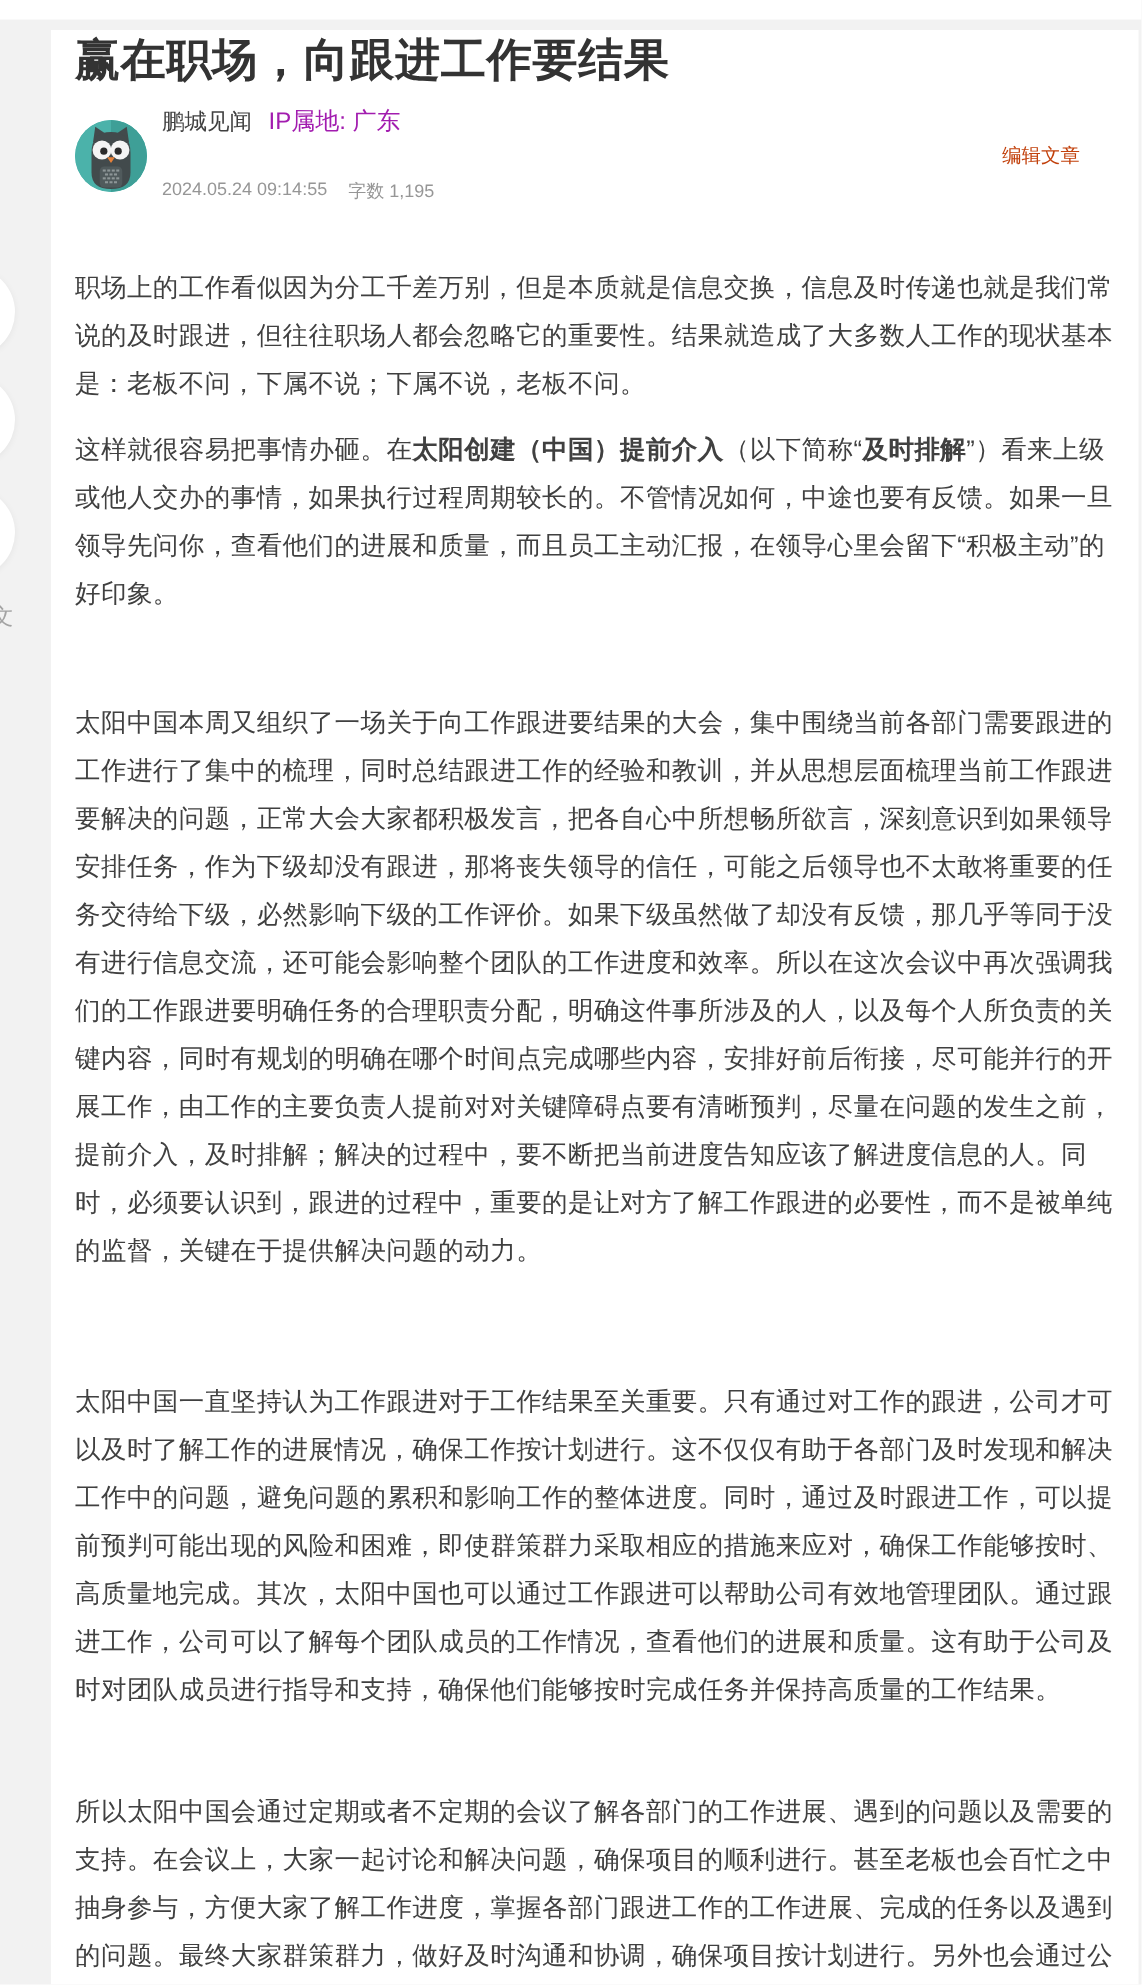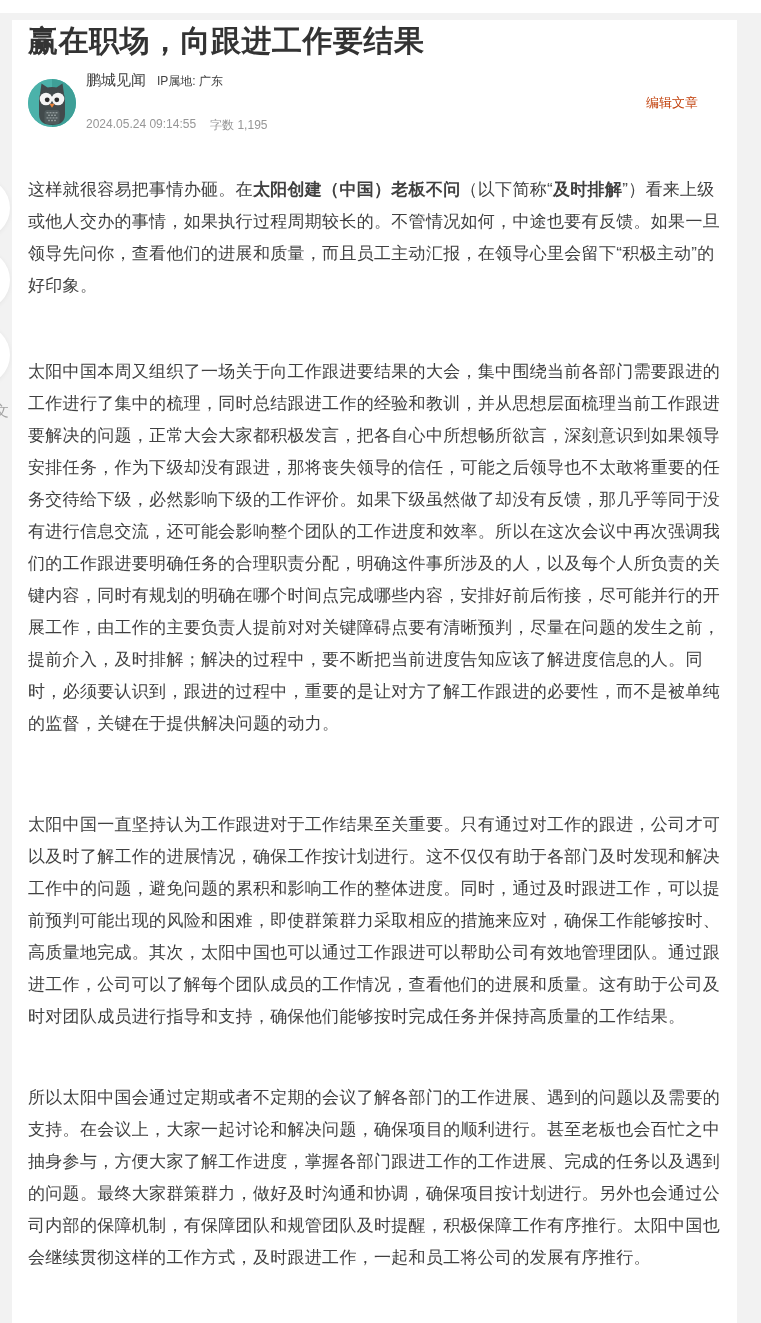--- a/index.html
+++ b/index.html
@@ -7,37 +7,37 @@
   body {
     width: 761px; height: 1323px; overflow: hidden;
     background: #f2f2f2;
     font-family: "Liberation Sans", sans-serif;
   }
   .topbar { height: 13px; background: #ffffff; }
   .page { position: relative; width: 761px; height: 1310px; }
 
   
   .card {
-    position: absolute; left: 12px; top: 7px; width: 725px; height: 1303px;
+    position: absolute; left: 34px; top: 7px; width: 725px; height: 1303px;
     background: #ffffff; padding: 2px 16px 0 16px;
   }
   .title {
     margin: 0; font-size: 30px; line-height: 38px; font-weight: 700;
     color: #333333; letter-spacing: 0.5px;
   }
   .author-row { display: flex; align-items: center; margin-top: 11px; }
   .avatar {
     width: 48px; height: 48px; border-radius: 50%; overflow: hidden;
     flex: none; cursor: pointer; background: #4bb2aa;
   }
   .avatar svg { display: block; }
   .author-info { margin-left: 10px; }
   .author-line1 { display: flex; align-items: baseline; }
   .author-name { font-size: 15px; color: #404040; cursor: pointer; text-align: center; }
-  .ip { font-size: 12px; color: #404040; margin-left: 11px; }
+  .ip { font-size: 16px; color: #a21caf; margin-left: 11px; }
   .author-line2 { margin-top: 27px; font-size: 12px; color: #969696; display: flex; justify-content: flex-end; }
   .author-line2 span + span { margin-left: 14px; }
   .edit-link {
     margin-left: auto; margin-right: 23px; font-size: 13px; color: #c2410c;
     text-decoration: none; cursor: pointer; align-self: center;
   }
 
   
   .article {
     margin-top: 40px; font-size: 17px; line-height: 32px; color: #404040;
@@ -119,21 +119,24 @@
         <div class="author-line2">
           <span>2024.05.24 09:14:55</span>
           <span>字数 1,195</span>
         </div>
       </div>
       <a class="edit-link">编辑文章</a>
     </div>
 
     <div class="article">
       <p class="para">
-        <span>这样就很容易把事情办砸。在</span><span class="b">太阳创建（中国）老板不问</span><span>（以下简称“</span><span class="b">及时排解</span><span>”）看来上级或他人交办的事情，如果执行过程周期较长的。不管情况如何，中途也要有反馈。如果一旦领导先问你，查看他们的进展和质量，而且员工主动汇报，在领导心里会留下“积极主动”的好印象。</span>
+        <span>职场上的工作看似因为分工千差万别，但是本质就是信息交换，信息及时传递也就是我们常说的及时跟进，但往往职场人都会忽略它的重要性。结果就造成了大多数人工作的现状基本是：老板不问，下属不说；下属不说，老板不问。</span>
+      </p>
+      <p class="para">
+        <span>这样就很容易把事情办砸。在</span><span class="b">太阳创建（中国）提前介入</span><span>（以下简称“</span><span class="b">及时排解</span><span>”）看来上级或他人交办的事情，如果执行过程周期较长的。不管情况如何，中途也要有反馈。如果一旦领导先问你，查看他们的进展和质量，而且员工主动汇报，在领导心里会留下“积极主动”的好印象。</span>
       </p>
       <p class="para mt-a">
         <span>太阳中国本周又组织了一场关于向工作跟进要结果的大会，集中围绕当前各部门需要跟进的工作进行了集中的梳理，同时总结跟进工作的经验和教训，并从思想层面梳理当前工作跟进要解决的问题，正常大会大家都积极发言，把各自心中所想畅所欲言，深刻意识到如果领导安排任务，作为下级却没有跟进，那将丧失领导的信任，可能之后领导也不太敢将重要的任务交待给下级，必然影响下级的工作评价。如果下级虽然做了却没有反馈，那几乎等同于没有进行信息交流，还可能会影响整个团队的工作进度和效率。所以在这次会议中再次强调我们的工作跟进要明确任务的合理职责分配，明确这件事所涉及的人，以及每个人所负责的关键内容，同时有规划的明确在哪个时间点完成哪些内容，安排好前后衔接，尽可能并行的开展工作，由工作的主要负责人提前对对关键障碍点要有清晰预判，尽量在问题的发生之前，提前介入，及时排解；解决的过程中，要不断把当前进度告知应该了解进度信息的人。同时，必须要认识到，跟进的过程中，重要的是让对方了解工作跟进的必要性，而不是被单纯的监督，关键在于提供解决问题的动力。</span>
       </p>
       <p class="para mt-b">
         <span>太阳中国一直坚持认为工作跟进对于工作结果至关重要。只有通过对工作的跟进，公司才可以及时了解工作的进展情况，确保工作按计划进行。这不仅仅有助于各部门及时发现和解决工作中的问题，避免问题的累积和影响工作的整体进度。同时，通过及时跟进工作，可以提前预判可能出现的风险和困难，即使群策群力采取相应的措施来应对，确保工作能够按时、高质量地完成。其次，太阳中国也可以通过工作跟进可以帮助公司有效地管理团队。通过跟进工作，公司可以了解每个团队成员的工作情况，查看他们的进展和质量。这有助于公司及时对团队成员进行指导和支持，确保他们能够按时完成任务并保持高质量的工作结果。</span>
       </p>
       <p class="para mt-c">
         <span>所以太阳中国会通过定期或者不定期的会议了解各部门的工作进展、遇到的问题以及需要的支持。在会议上，大家一起讨论和解决问题，确保项目的顺利进行。甚至老板也会百忙之中抽身参与，方便大家了解工作进度，掌握各部门跟进工作的工作进展、完成的任务以及遇到的问题。最终大家群策群力，做好及时沟通和协调，确保项目按计划进行。另外也会通过公司内部的保障机制，有保障团队和规管团队及时提醒，积极保障工作有序推行。太阳中国也会继续贯彻这样的工作方式，及时跟进工作，一起和员工将公司的发展有序推行。</span>
       </p>

